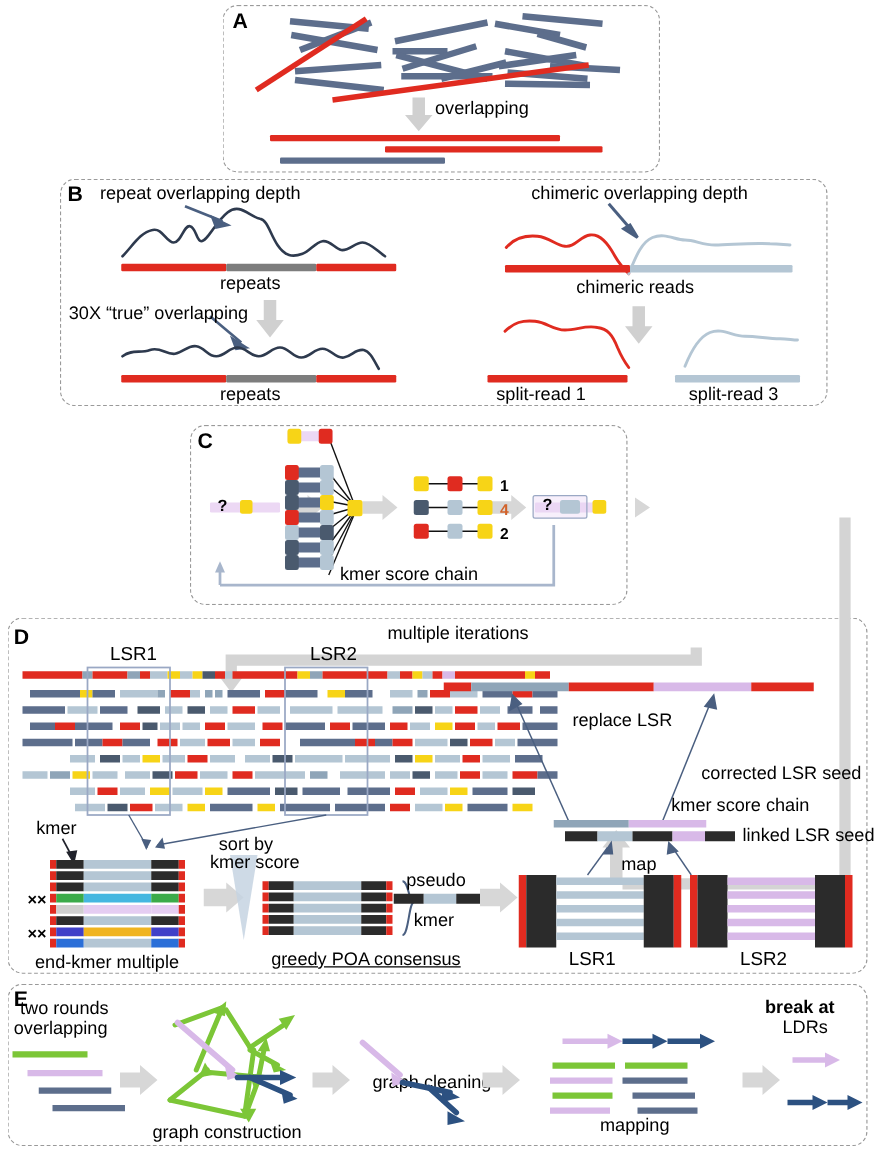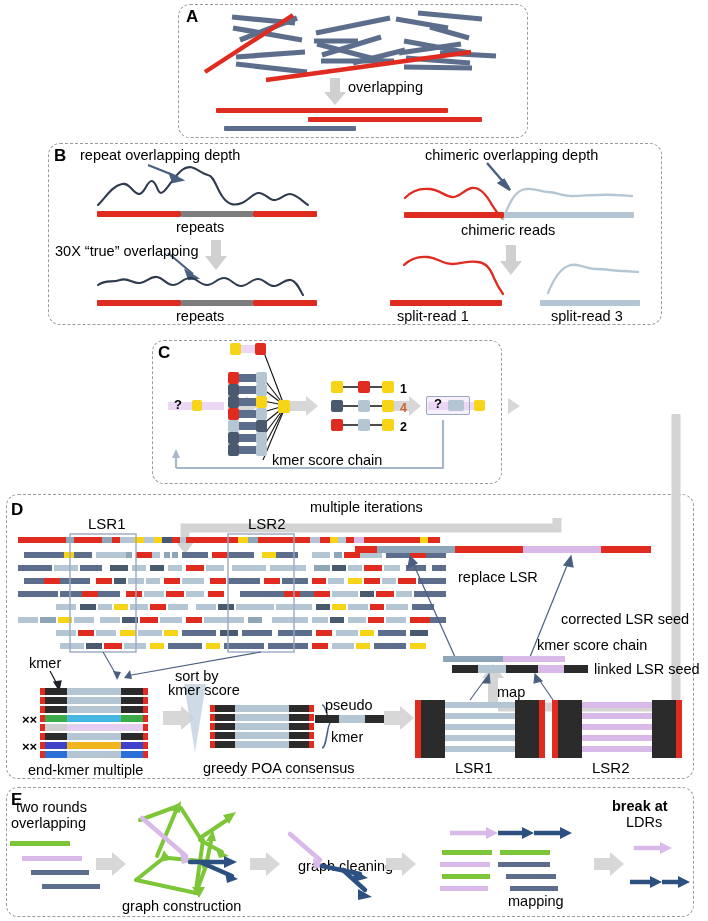--- a/index.html
+++ b/index.html
@@ -567,21 +567,21 @@
 
     <rect x="210" y="741" width="5" height="7" fill="#e02b20"></rect>
       <rect x="215" y="741" width="20" height="7" fill="#2b2b2b"></rect>
     <rect x="235" y="741" width="54" height="7" fill="#b4c6d4"></rect>
       <rect x="289" y="741" width="20" height="7" fill="#2b2b2b"></rect>
     <rect x="309" y="741" width="5" height="7" fill="#e02b20"></rect>
   </g>
 
   <path d="M322,705 C327,705 327,722 331,722 C327,722 327,748 322,748" fill="none" stroke="#4a5f80" stroke-width="1.6"></path>
 </svg>
-<div class="txt" style="left:203px;top:760px;">greedy POA consensus</div>
+<div class="txt" style="left:217px;top:760px;text-decoration:underline;">greedy POA consensus</div>
 
 <div class="txt" style="left:325px;top:697px;">pseudo</div>
 <svg class="ovl">
   <rect x="315" y="715" width="24" height="8" fill="#2b2b2b"></rect>
   <rect x="339" y="715" width="26" height="8" fill="#b4c6d4"></rect>
   <rect x="365" y="715" width="24" height="8" fill="#2b2b2b"></rect>
   <polygon points="366,711 384,711 384,706 398,718 384,730 384,725 366,725" fill="#d7d7d7" opacity="0"></polygon>
   <polygon points="384,711 400,711 400,706 414,718 400,730 400,725 384,725" fill="#d7d7d7"></polygon>
 </svg>
 <div class="txt" style="left:331px;top:729px;">kmer</div>
@@ -723,21 +723,21 @@
   <rect x="500" y="850" width="50" height="5" fill="#7cc637"></rect>
   <rect x="440" y="862" width="50" height="5" fill="#d8b9e8"></rect>
   <rect x="498" y="862" width="52" height="5" fill="#5d6e8c"></rect>
   <rect x="442" y="874" width="48" height="5" fill="#7cc637"></rect>
   <rect x="506" y="874" width="50" height="5" fill="#5d6e8c"></rect>
   <rect x="440" y="886" width="48" height="5" fill="#d8b9e8"></rect>
   <rect x="510" y="886" width="48" height="5" fill="#5d6e8c"></rect>
 
   <polygon points="594,858 610,858 610,852 624,864 610,876 610,870 594,870" fill="#d7d7d7"></polygon>
 </svg>
-<div class="txt" style="left:480px;top:893px;margin-left:28px;">mapping</div>
+<div class="txt" style="left:480px;top:893px;">mapping</div>
 
 <div class="txt" style="left:612px;top:798px;font-weight:bold;">break at</div>
 <div class="txt" style="left:626px;top:814px;">LDRs</div>
 
 <svg class="ovl">
   <g stroke="#d8b9e8" stroke-width="4.5" fill="none" stroke-linecap="butt">
     <line x1="634" y1="848" x2="662" y2="848"></line>
   </g>
   <polygon points="672,848 660,842 660,854" fill="#d8b9e8"></polygon>
   <g stroke="#2c5181" stroke-width="4.5" fill="none" stroke-linecap="butt">

